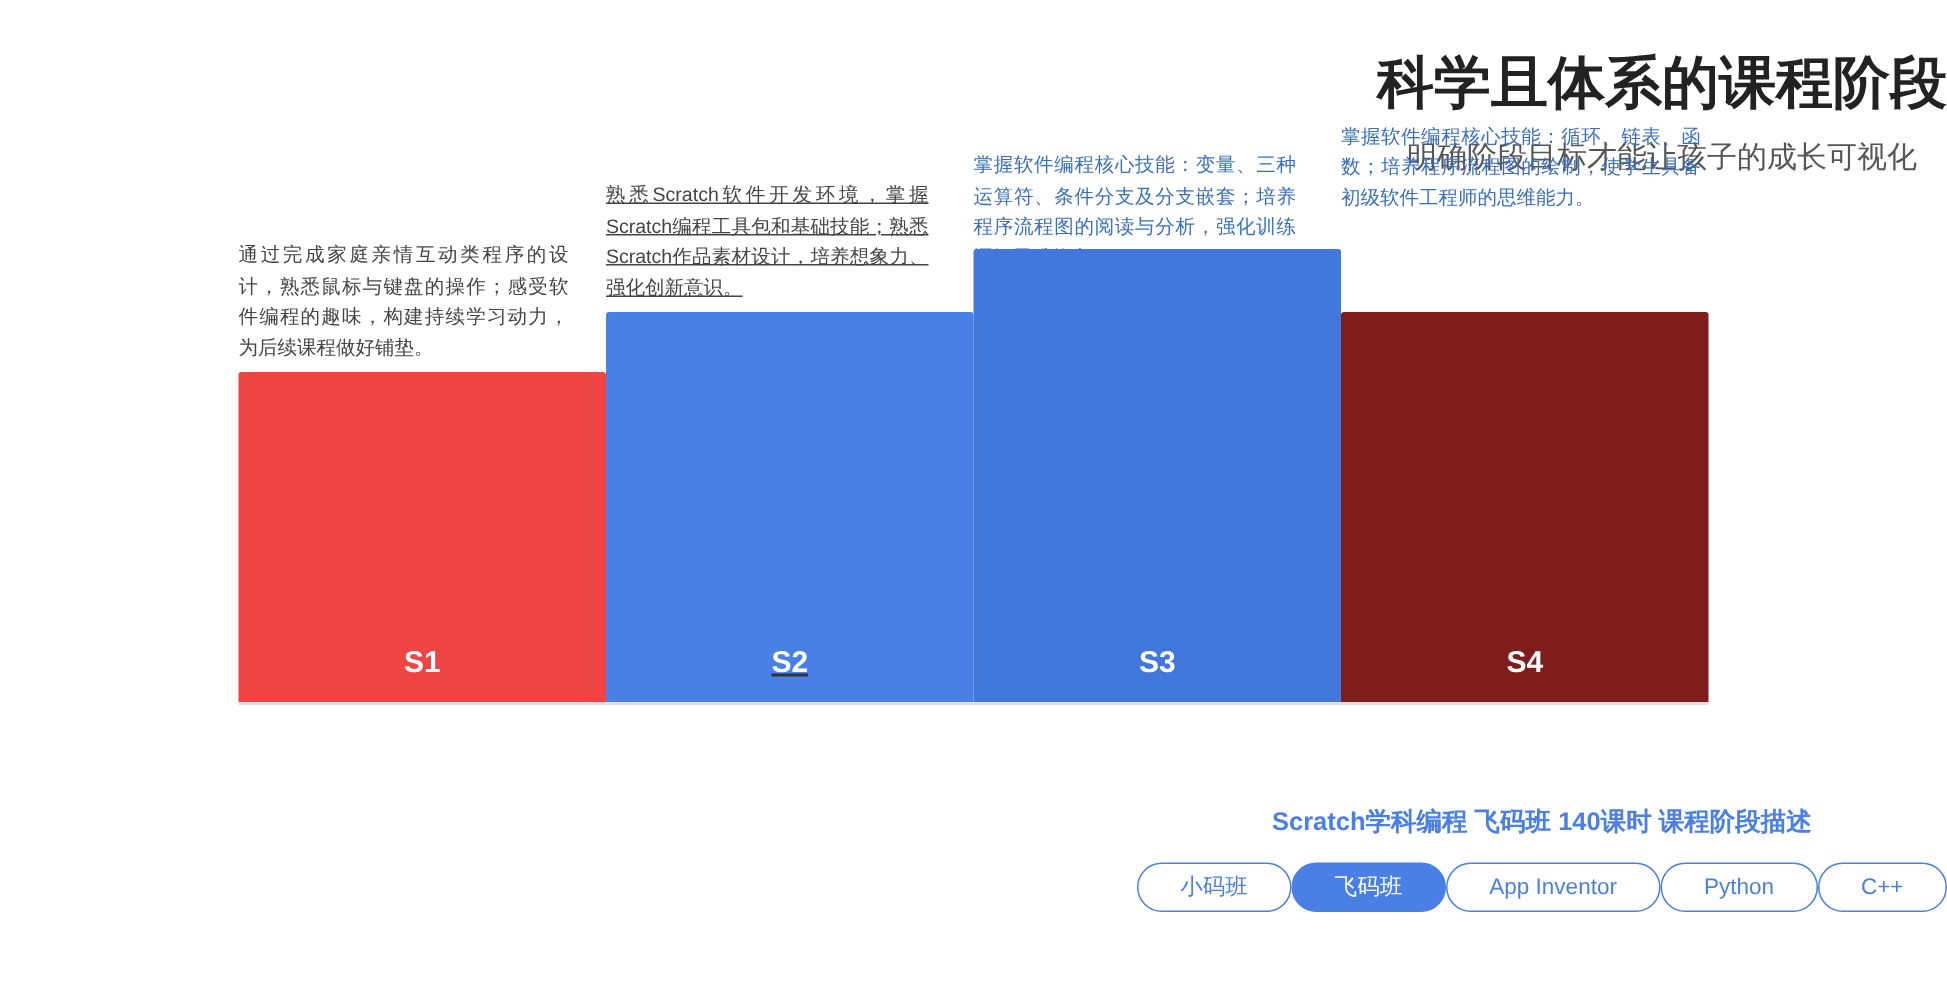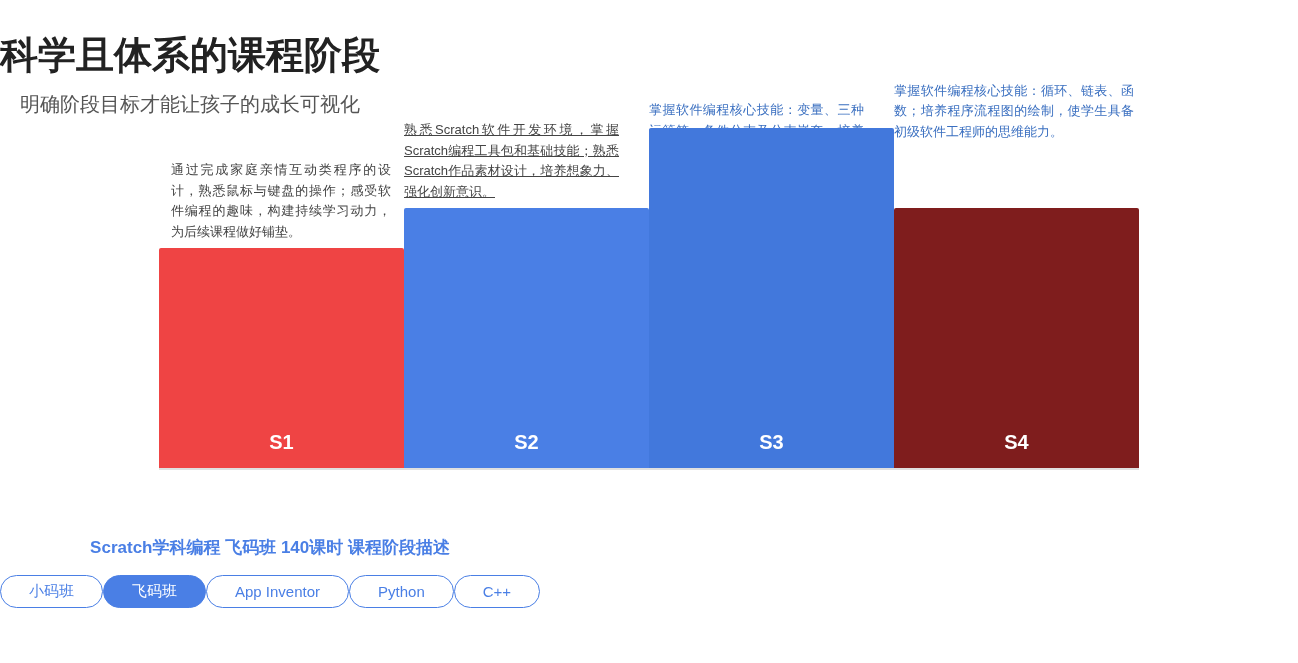--- a/index.html
+++ b/index.html
@@ -11,21 +11,21 @@
       min-height: 663px;
       overflow-x: hidden;
     }
 
     .page-wrapper {
       width: 1298px;
       min-height: 663px;
       background: #fff;
       display: flex;
       flex-direction: column;
-      align-items: flex-start;
+      align-items: flex-end;
       padding: 30px 0 20px 0;
     }
 
     .title-section {
       text-align: center;
       margin-bottom: 10px;
     }
 
     .main-title {
       font-size: 38px;
@@ -79,25 +79,26 @@
     
     .bar-s1 .bar-block {
       height: 220px;
       background: #ef4444;
     }
 
     
     .bar-s2 .bar-block {
       height: 260px;
       background: #4a7fe5;
+      text-decoration: underline;
     }
 
     
     .bar-s3 .bar-block {
-      height: 340px;
+      height: 302px;
       background: #4278dc;
     }
 
     
     .bar-s4 .bar-block {
       height: 260px;
       background: #7f1d1d;
     }
 
     
@@ -106,21 +107,20 @@
       font-size: 13px;
       color: #444;
       line-height: 1.6;
       text-align: justify;
     }
 
     .bar-s1 .bar-desc {
       bottom: 225px;
       left: 0;
       width: 220px;
-      margin-left: 12px;
     }
 
     .bar-s2 .bar-desc {
       bottom: 265px;
       left: 0;
       width: 215px;
       text-decoration: underline;
     }
 
     .bar-s3 .bar-desc {

